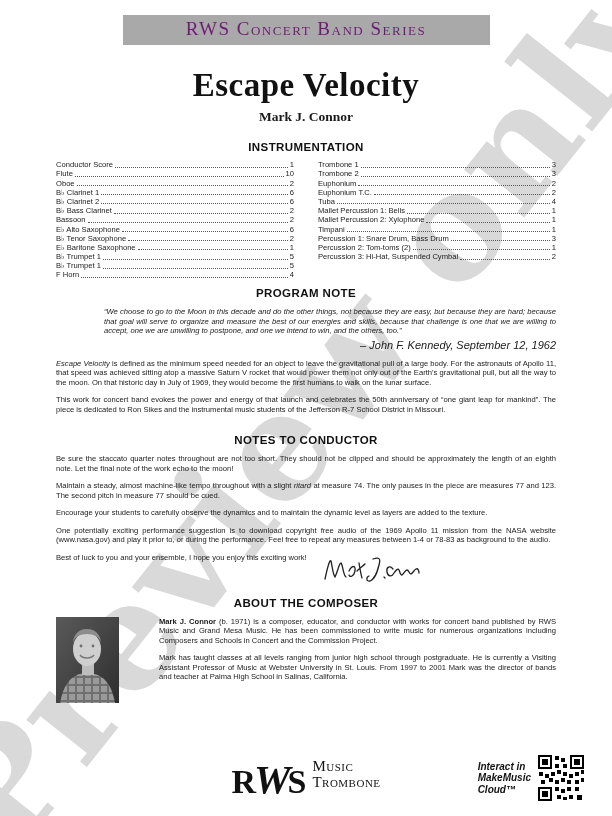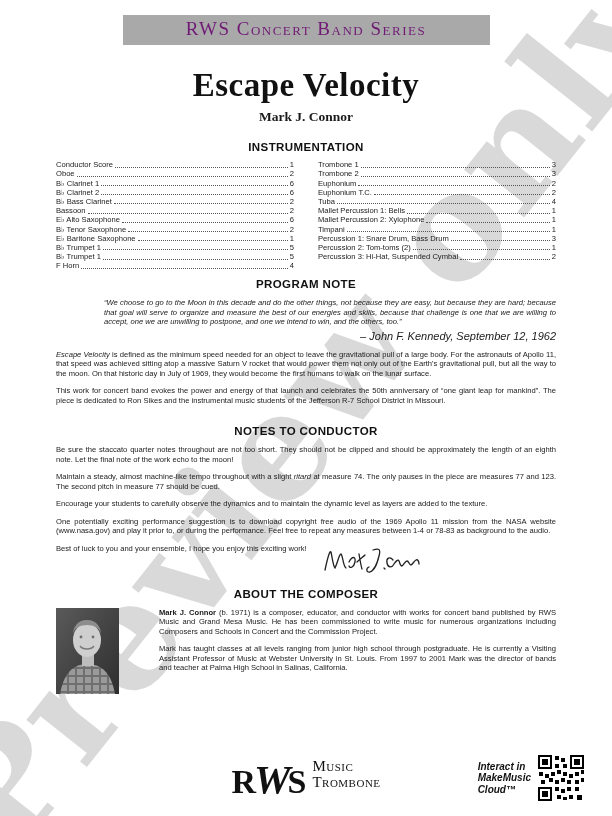--- a/index.html
+++ b/index.html
@@ -86,20 +86,25 @@
     <div class="composer">Mark J. Connor</div>
 
     <div class="sec-heading mt16">INSTRUMENTATION</div>
 
     <div class="instr">
       <div class="instr-col">
           <div class="instr-row">
           <span class="ilabel">Conductor Score</span>
           <span class="leader"></span>
           <span class="icount">1</span>
+        </div>
+          <div class="instr-row">
+          <span class="ilabel">Flute</span>
+          <span class="leader"></span>
+          <span class="icount">10</span>
         </div>
           <div class="instr-row">
           <span class="ilabel">Oboe</span>
           <span class="leader"></span>
           <span class="icount">2</span>
         </div>
           <div class="instr-row">
           <span class="ilabel">B♭ Clarinet 1</span>
           <span class="leader"></span>
           <span class="icount">6</span>

